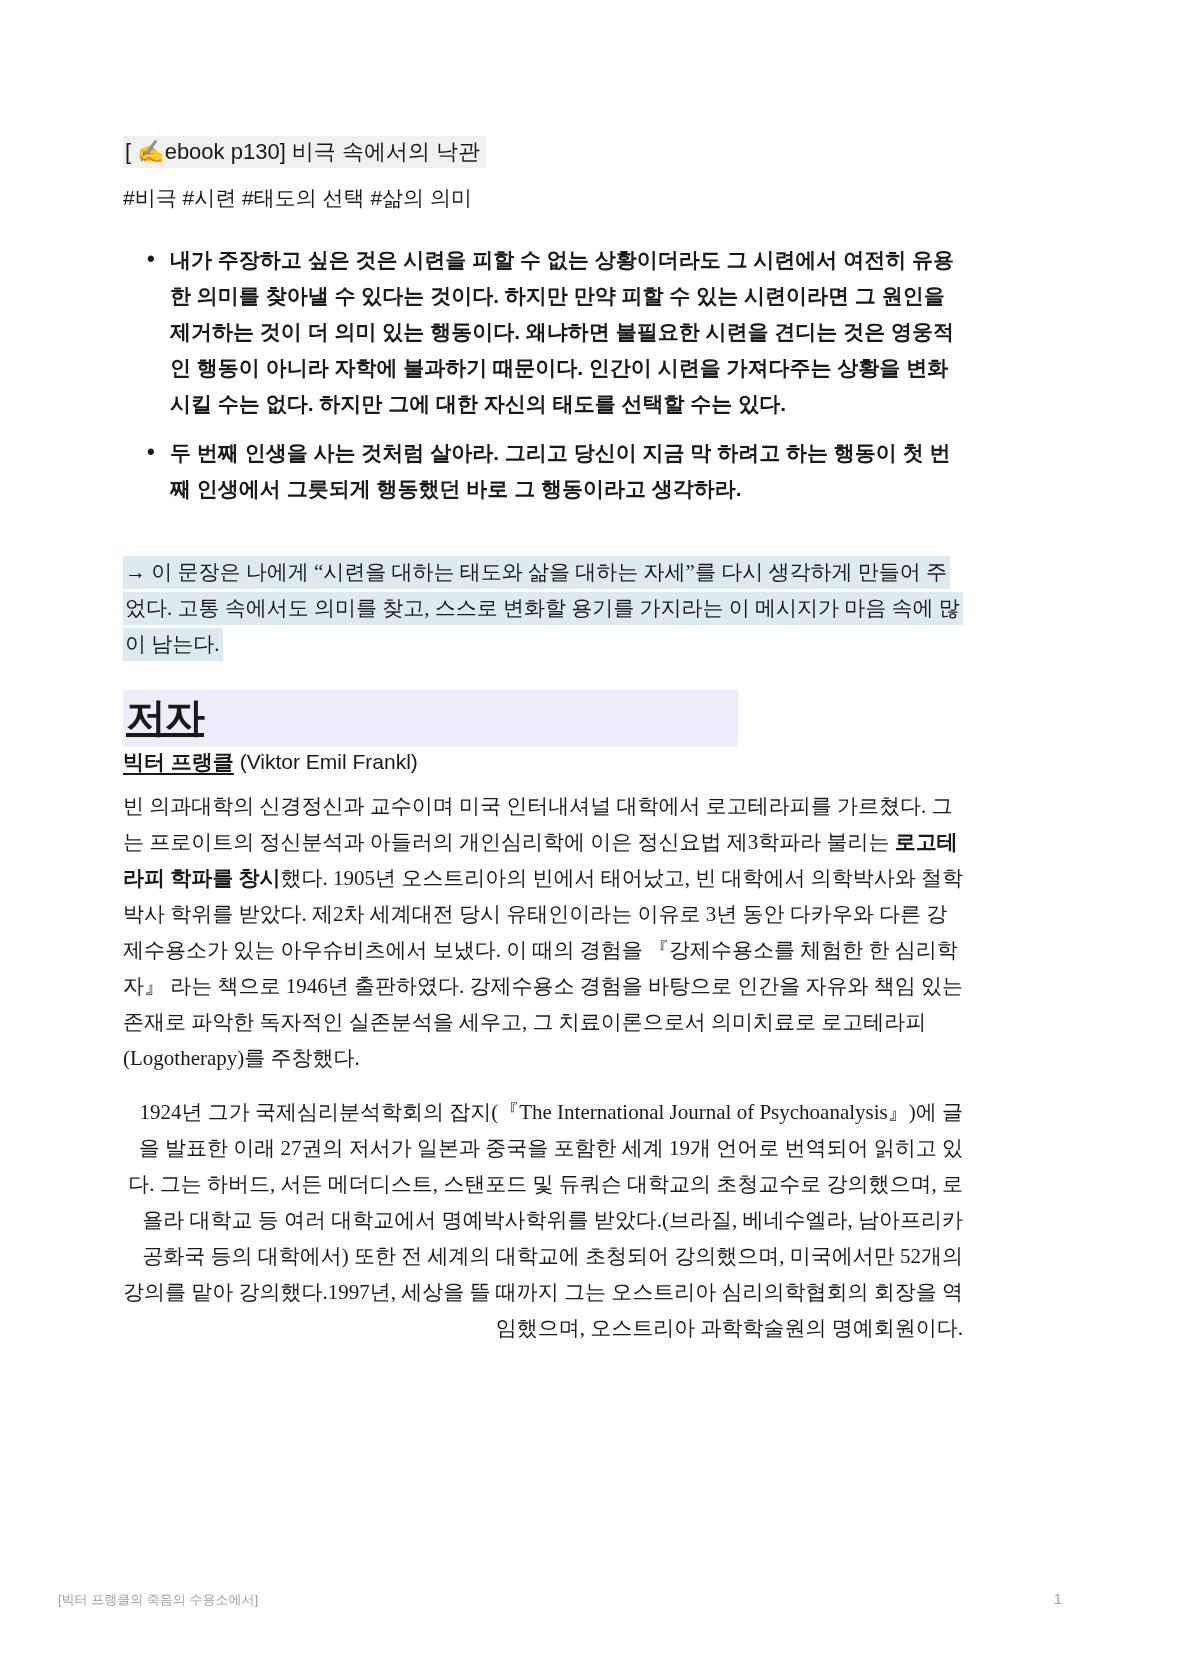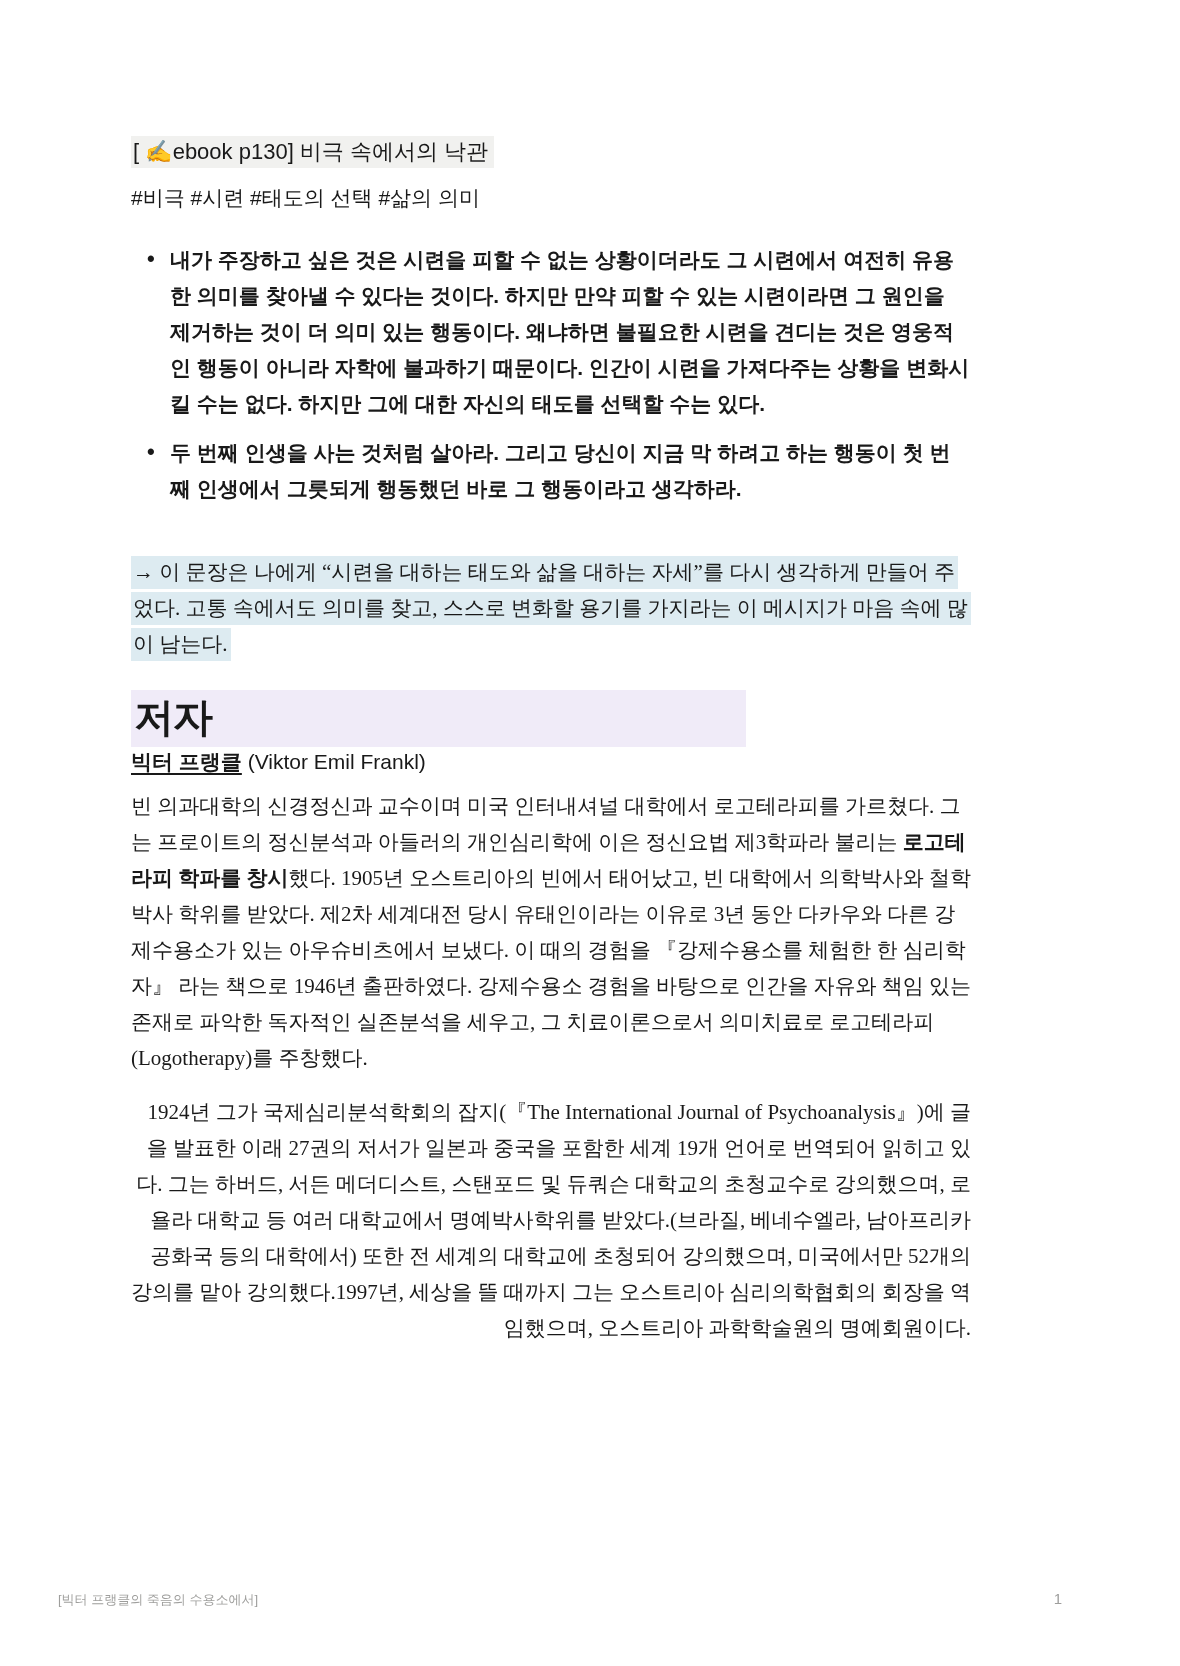--- a/index.html
+++ b/index.html
@@ -1,35 +1,35 @@
 <!DOCTYPE html>
 <html lang="ko" style="--gray-hl: #f1f1ef; --blue-hl: #ddebf1; --purple-hl: #f0ebf8; --footer-gray: #9e9e9c;"><head>
 <meta charset="utf-8">
 <style>
   html,body{margin:0;padding:0;background:#ffffff;}
   .page{
     position:relative;width:1180px;height:1666px;background:#ffffff;overflow:hidden;
     font-family:"Liberation Sans","DejaVu Sans",sans-serif;color:#191919;
   }
-  .content{position:absolute;left:131px;top:137px;width:840px;}
+  .content{position:absolute;left:123px;top:137px;width:840px;}
   .header-line{margin:0;font-size:22px;line-height:30px;font-weight:400;}
   .hl-gray{background:var(--gray-hl,#f1f1ef);padding:3px 6px 4px 2px;}
   .tags{margin:17px 0 0;font-size:21px;line-height:28px;}
-  .bullets{list-style:none;margin:30px 0 0;padding:0;}
+  .bullets{list-style:none;margin:30px 8px 0;padding:0;}
   .bullets li{position:relative;padding-left:39px;font-weight:700;font-size:21px;line-height:36px;margin:0 0 13px;}
   .bullets li::before{content:"•";position:absolute;left:16px;top:-1px;font-weight:700;font-size:22px;}
   .reflection{margin:47px 0 0;font-size:21px;line-height:36px;font-weight:400;}
   .hl-blue{
     background:var(--blue-hl,#ddebf1);
     -webkit-box-decoration-break:clone;box-decoration-break:clone;
     padding:4px 3px 5px 2px;
     font-family:Liberation Serif, serif;
   }
   .heading-wrap{margin:28px 0 0;width:612px;background:var(--purple-hl,#f0ebf8);padding:6px 0 9px 3px;}
-  .section-heading{margin:0;font-size:40px;line-height:42px;font-weight:700;letter-spacing:-1px;}
+  .section-heading{margin:0;font-size:40px;line-height:42px;font-weight:700;letter-spacing:-1px;text-decoration:underline;}
   .author-name{margin:0 0 0;font-size:21px;line-height:30px;}
   .name-bold{font-weight:700;text-decoration:underline;text-underline-offset:4px;}
   .para{margin:0;font-size:21px;line-height:36px;font-weight:400;font-family:Liberation Serif, serif;}
   .p1{margin-top:11px;}
   .p2{margin-top:18px;text-align:right;}
   .p3{margin-top:11px;}
   .seg-bold{font-weight:700;}
   .footer-left{position:absolute;left:58px;top:1592px;font-size:13px;line-height:16px;color:var(--footer-gray,#9e9e9c);}
   .footer-right{position:absolute;right:118px;top:1590px;font-size:15px;line-height:18px;color:var(--footer-gray,#9e9e9c);}
 </style>

